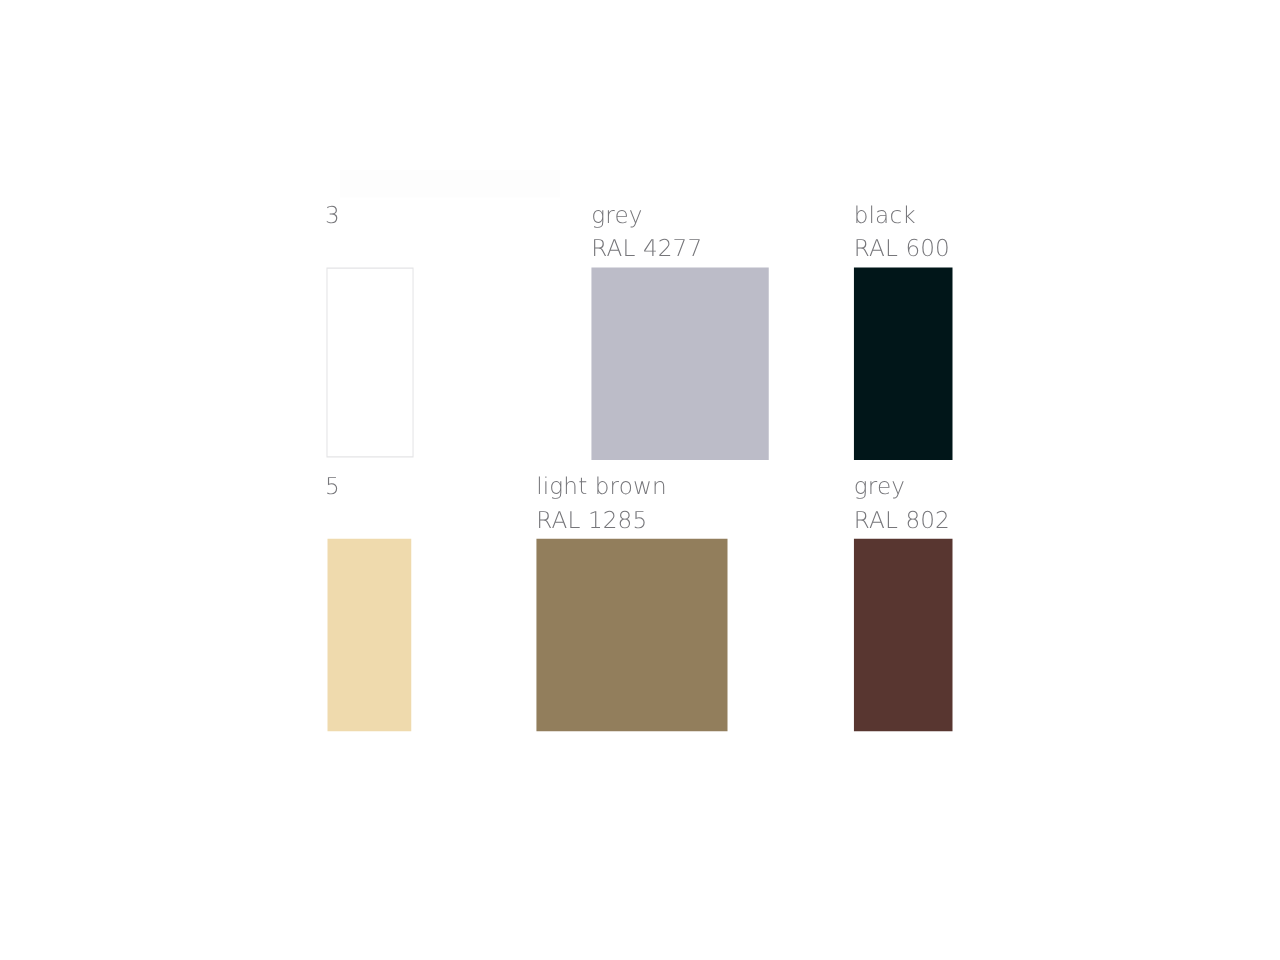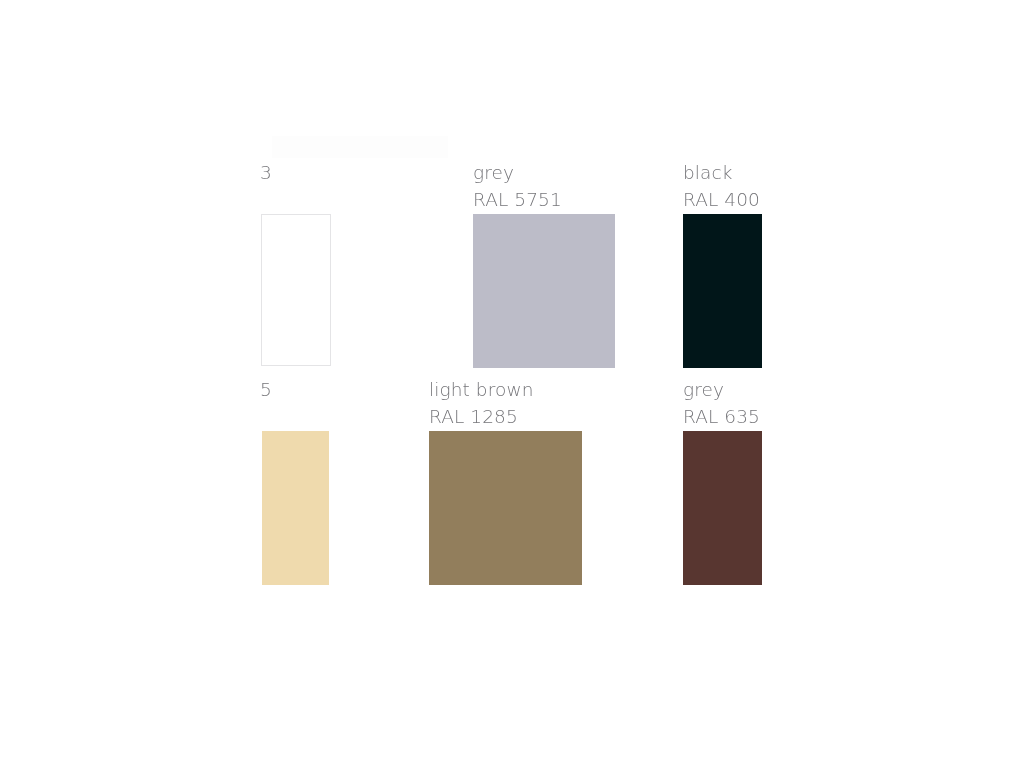--- a/index.html
+++ b/index.html
@@ -100,30 +100,30 @@
         <span class="swatch-name"></span>
         <span class="swatch-code">3</span>
       </div>
       <span class="swatch-chip bordered" style="left:0px; top:54px; width:70px; height:152px; background:#ffffff;"></span>
     </div>
   </div>
 
   <div class="swatch-cell" style="left:429px; top:160px; width:142px; height:216px;margin-left:44px;">
     <div class="swatch-label" style="left:0px; top:0px;">
       <span class="swatch-name">grey</span>
-      <span class="swatch-code">RAL 5751</span>
+      <span class="swatch-code">RAL 4277</span>
     </div>
     <span class="swatch-chip" style="left:0px; top:54px; width:153px; height:154px; background:#bcbcc8;"></span>
   </div>
 
   <div class="crop-right">
     <div class="swatch-cell" style="left:683px; top:160px; width:153px; height:216px;">
       <div class="swatch-label" style="left:0px; top:0px;">
         <span class="swatch-name">black</span>
-        <span class="swatch-code">RAL 400</span>
+        <span class="swatch-code">RAL 600</span>
       </div>
       <span class="swatch-chip" style="left:0px; top:54px; width:153px; height:154px; background:#011619;"></span>
     </div>
   </div>
 
   <div class="crop-left">
     <div class="swatch-cell" style="left:261px; top:377px; width:68px; height:216px;">
       <div class="swatch-label" style="left:-1px; top:0px;">
         <span class="swatch-name"></span>
         <span class="swatch-code">5</span>
@@ -137,19 +137,19 @@
       <span class="swatch-name">light brown</span>
       <span class="swatch-code">RAL 1285</span>
     </div>
     <span class="swatch-chip" style="left:0px; top:54px; width:153px; height:154px; background:#927e5c;"></span>
   </div>
 
   <div class="crop-right">
     <div class="swatch-cell" style="left:683px; top:377px; width:153px; height:216px;">
       <div class="swatch-label" style="left:0px; top:0px;">
         <span class="swatch-name">grey</span>
-        <span class="swatch-code">RAL 635</span>
+        <span class="swatch-code">RAL 802</span>
       </div>
       <span class="swatch-chip" style="left:0px; top:54px; width:153px; height:154px; background:#583630;"></span>
     </div>
   </div>
 
 </div>
 
 </body></html>

